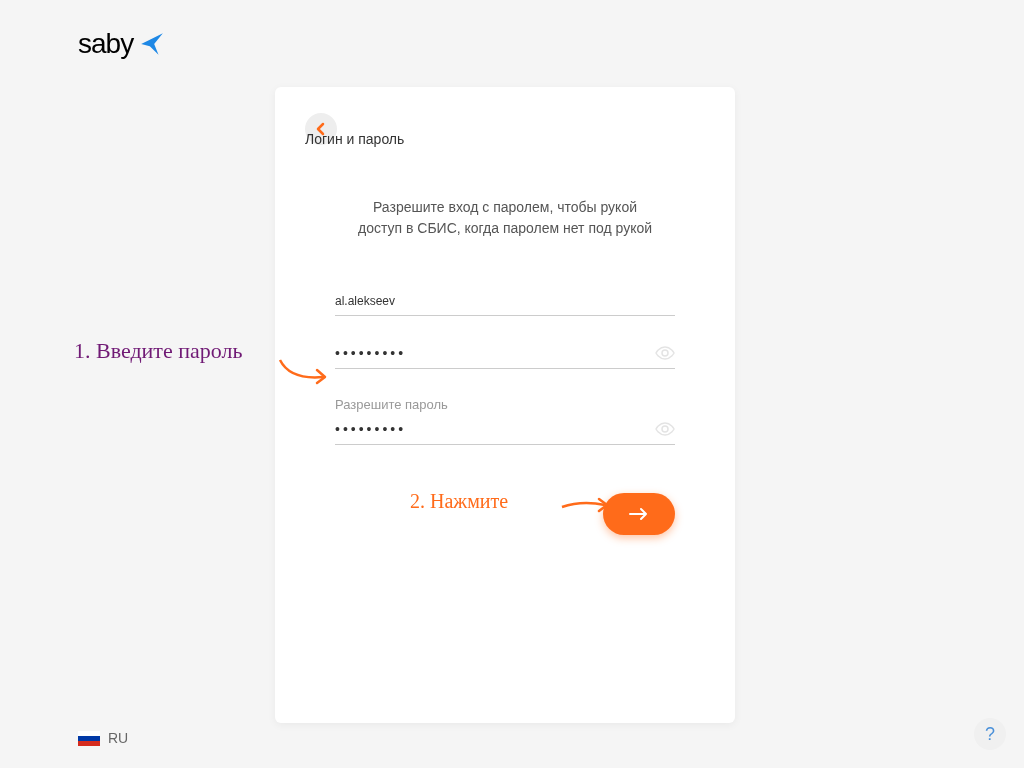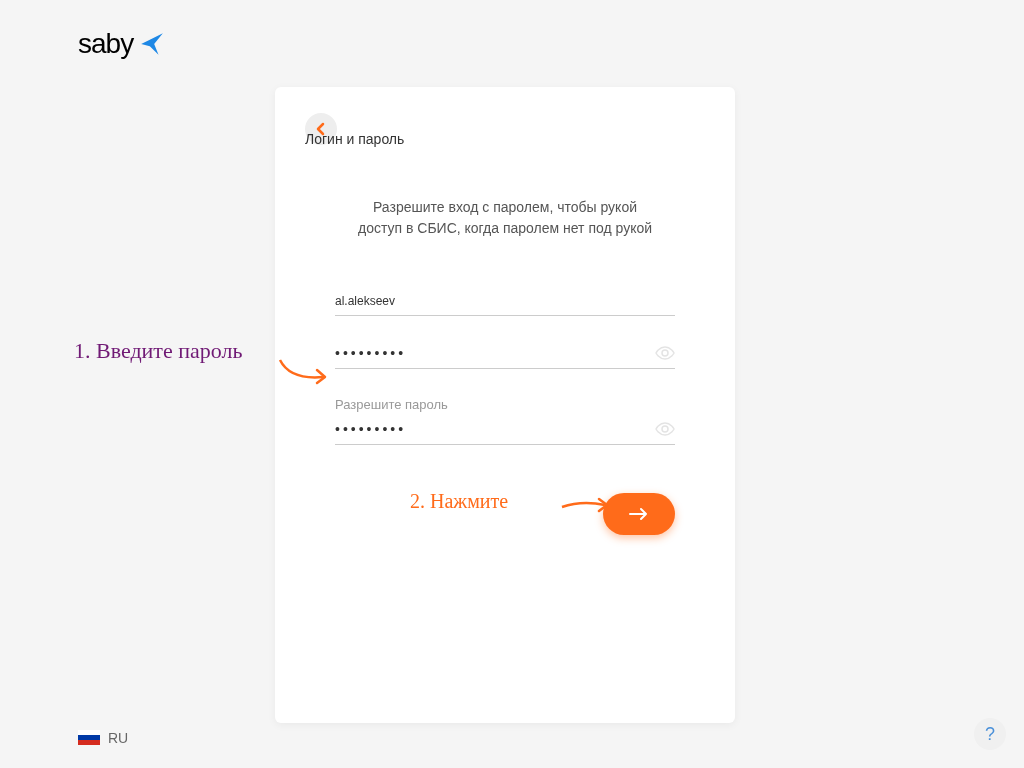--- a/index.html
+++ b/index.html
@@ -159,21 +159,21 @@
     .annotation-2-arrow {
       position: absolute;
       top: 495px;
       left: 557px;
     }
     .lang-selector {
       position: absolute;
       bottom: 22px;
       left: 78px;
       display: flex;
-      align-items: flex-start;
+      align-items: flex-end;
       gap: 8px;
       cursor: pointer;
     }
     .flag {
       width: 22px;
       height: 15px;
       display: flex;
       flex-direction: column;
     }
     .flag-stripe {

